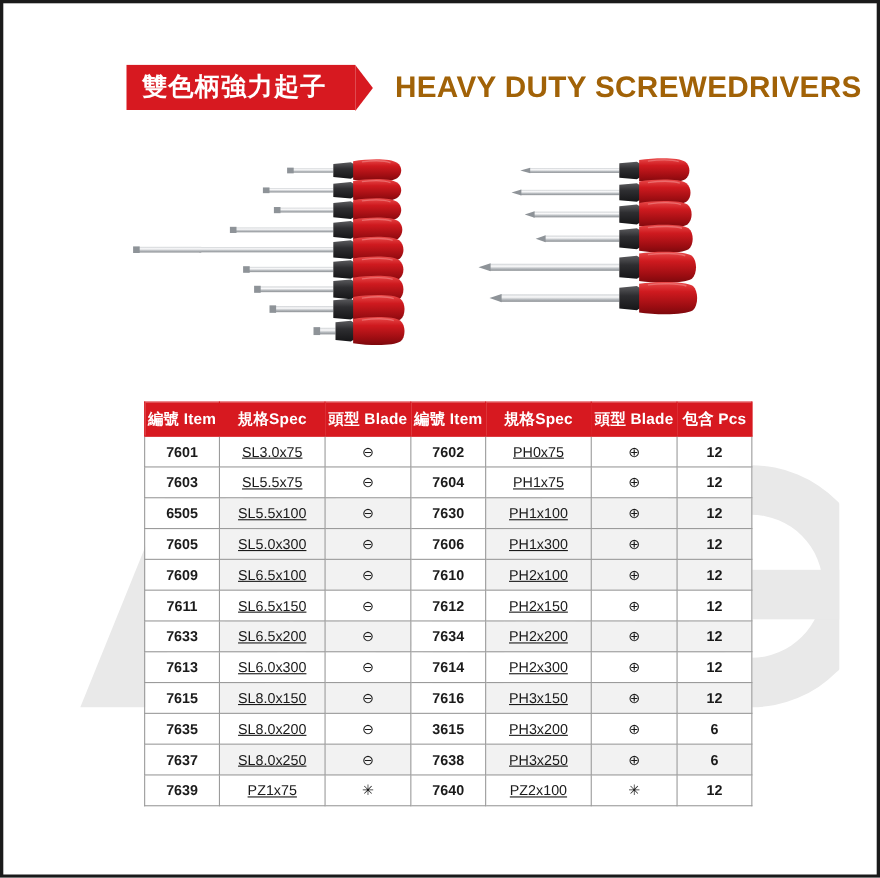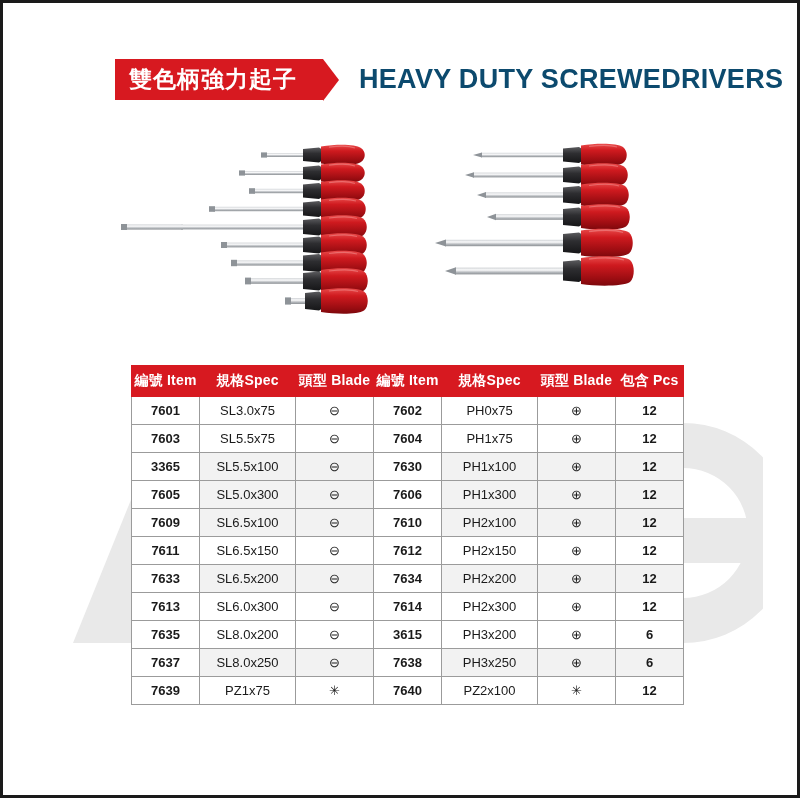--- a/index.html
+++ b/index.html
@@ -61,21 +61,21 @@
     position: absolute;
     right: -16px;
     top: 0;
     width: 0;
     height: 0;
     border-top: 21px solid transparent;
     border-bottom: 21px solid transparent;
     border-left: 16px solid #d71920;
   }
   .header-en {
-    color: #0c4a6e;
+    color: #a16207;
     font-size: 27px;
     font-weight: bold;
     letter-spacing: 0.3px;
     padding-left: 36px;
     align-self: center;
     white-space: nowrap;
     font-family: "Liberation Sans", sans-serif;
   }
 
   
@@ -126,20 +126,21 @@
 
   td.item {
     background: #d71920;
     color: #ffffff;
     font-weight: bold;
     font-size: 15px;
     border: 1px solid #d71920;
   }
   td.spec {
     font-size: 12.5px;
+    text-decoration: underline;
   }
   td.blade {
     font-size: 15px;
     color: #222;
   }
   td.pcs {
     font-size: 12.5px;
     font-weight: bold;
   }
   .row-alt td.spec, .row-alt td.blade, .row-alt td.pcs {
@@ -356,21 +357,21 @@
           <tr>
             <td class="item">7603</td>
             <td class="spec">SL5.5x75</td>
             <td class="blade">⊖</td>
             <td class="item">7604</td>
             <td class="spec">PH1x75</td>
             <td class="blade">⊕</td>
             <td class="pcs">12</td>
           </tr>
           <tr class="row-alt">
-            <td class="item">3365</td>
+            <td class="item">6505</td>
             <td class="spec">SL5.5x100</td>
             <td class="blade">⊖</td>
             <td class="item">7630</td>
             <td class="spec">PH1x100</td>
             <td class="blade">⊕</td>
             <td class="pcs">12</td>
           </tr>
           <tr class="row-alt">
             <td class="item">7605</td>
             <td class="spec">SL5.0x300</td>
@@ -406,20 +407,29 @@
             <td class="spec">PH2x200</td>
             <td class="blade">⊕</td>
             <td class="pcs">12</td>
           </tr>
           <tr>
             <td class="item">7613</td>
             <td class="spec">SL6.0x300</td>
             <td class="blade">⊖</td>
             <td class="item">7614</td>
             <td class="spec">PH2x300</td>
+            <td class="blade">⊕</td>
+            <td class="pcs">12</td>
+          </tr>
+          <tr class="row-alt">
+            <td class="item">7615</td>
+            <td class="spec">SL8.0x150</td>
+            <td class="blade">⊖</td>
+            <td class="item">7616</td>
+            <td class="spec">PH3x150</td>
             <td class="blade">⊕</td>
             <td class="pcs">12</td>
           </tr>
           <tr>
             <td class="item">7635</td>
             <td class="spec">SL8.0x200</td>
             <td class="blade">⊖</td>
             <td class="item">3615</td>
             <td class="spec">PH3x200</td>
             <td class="blade">⊕</td>

